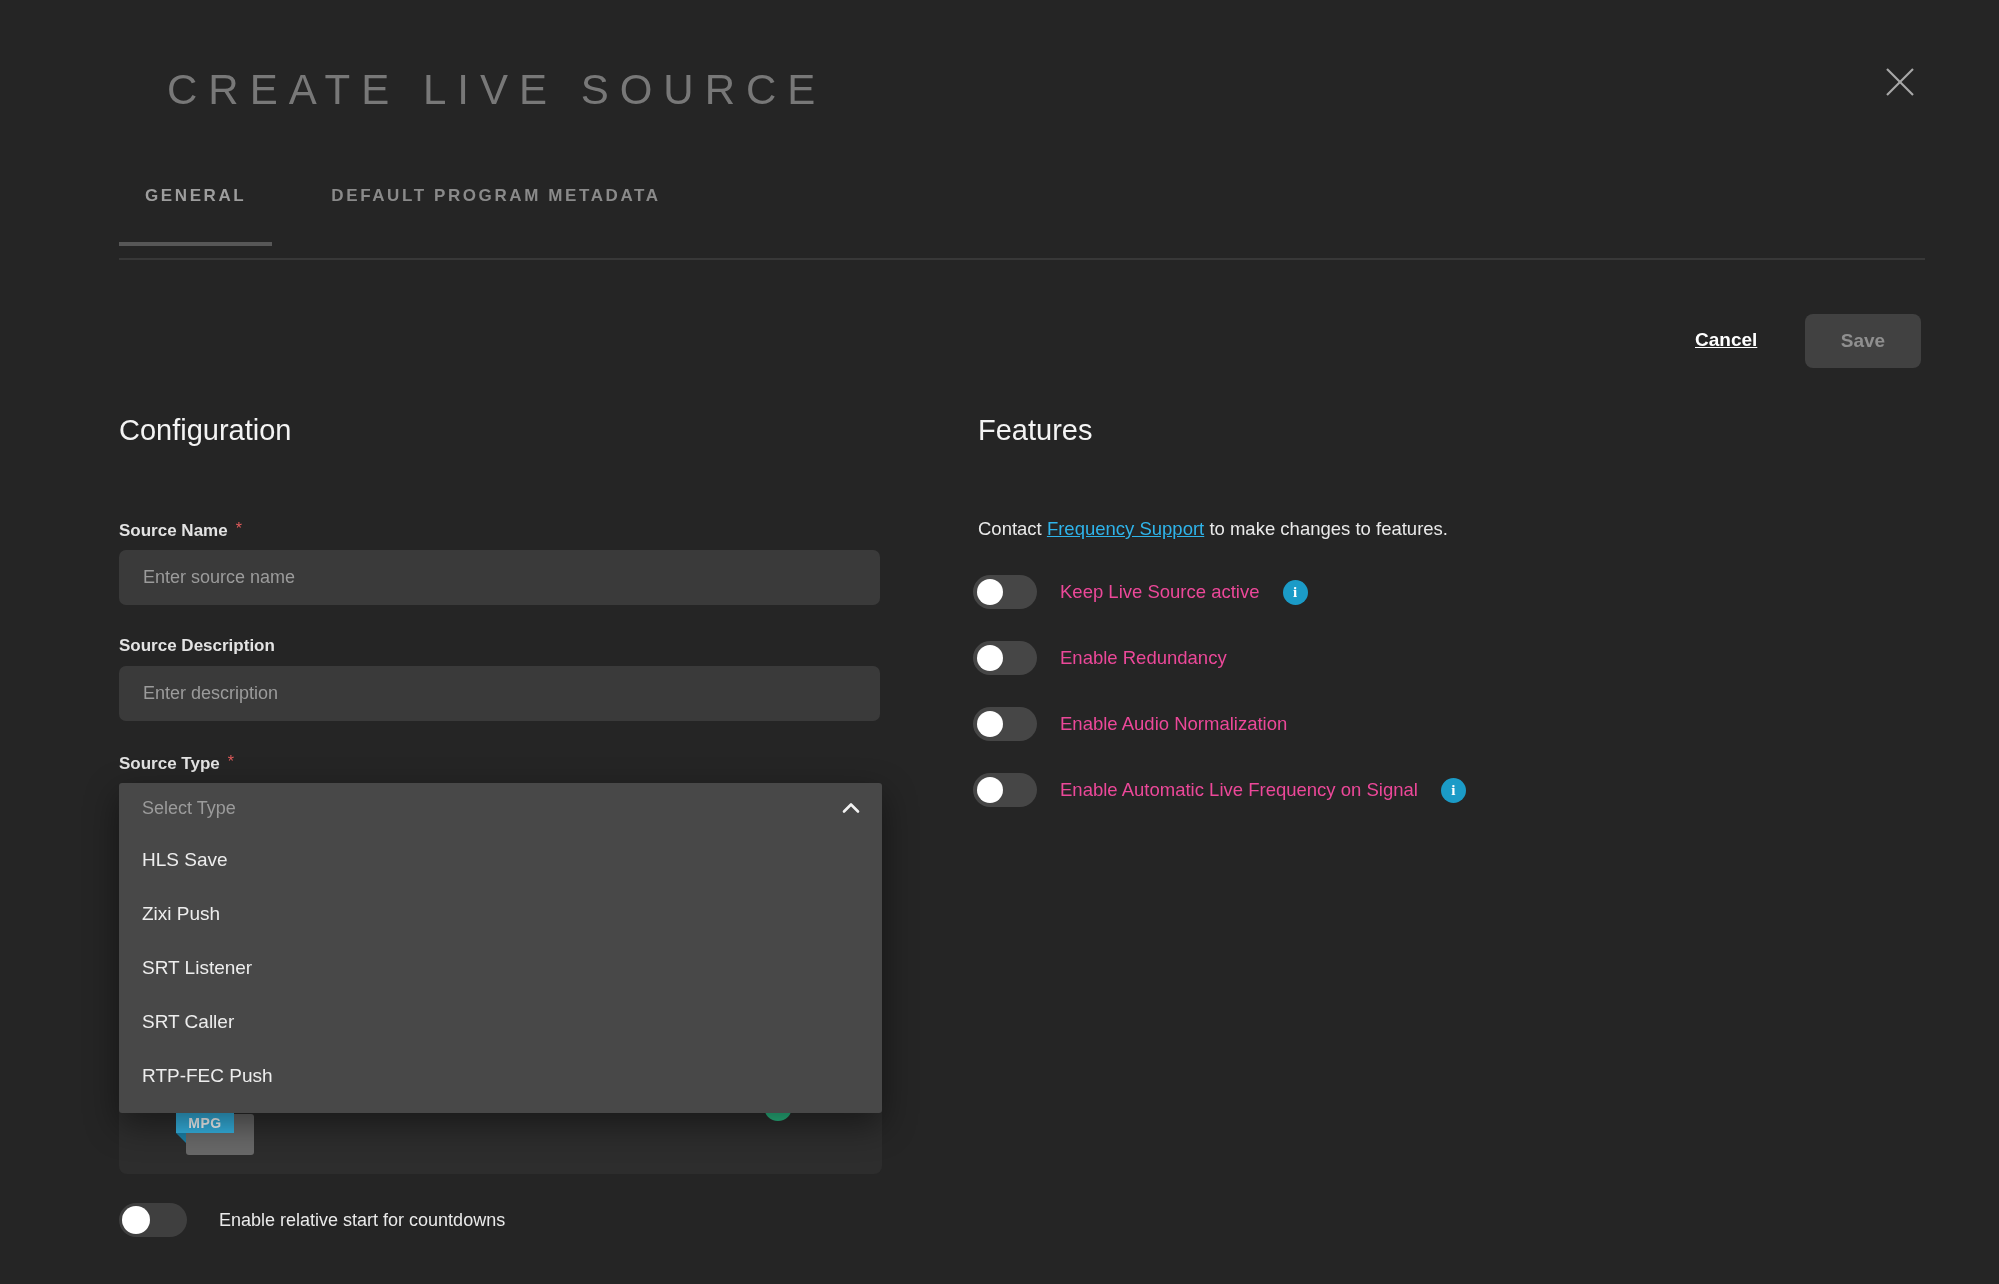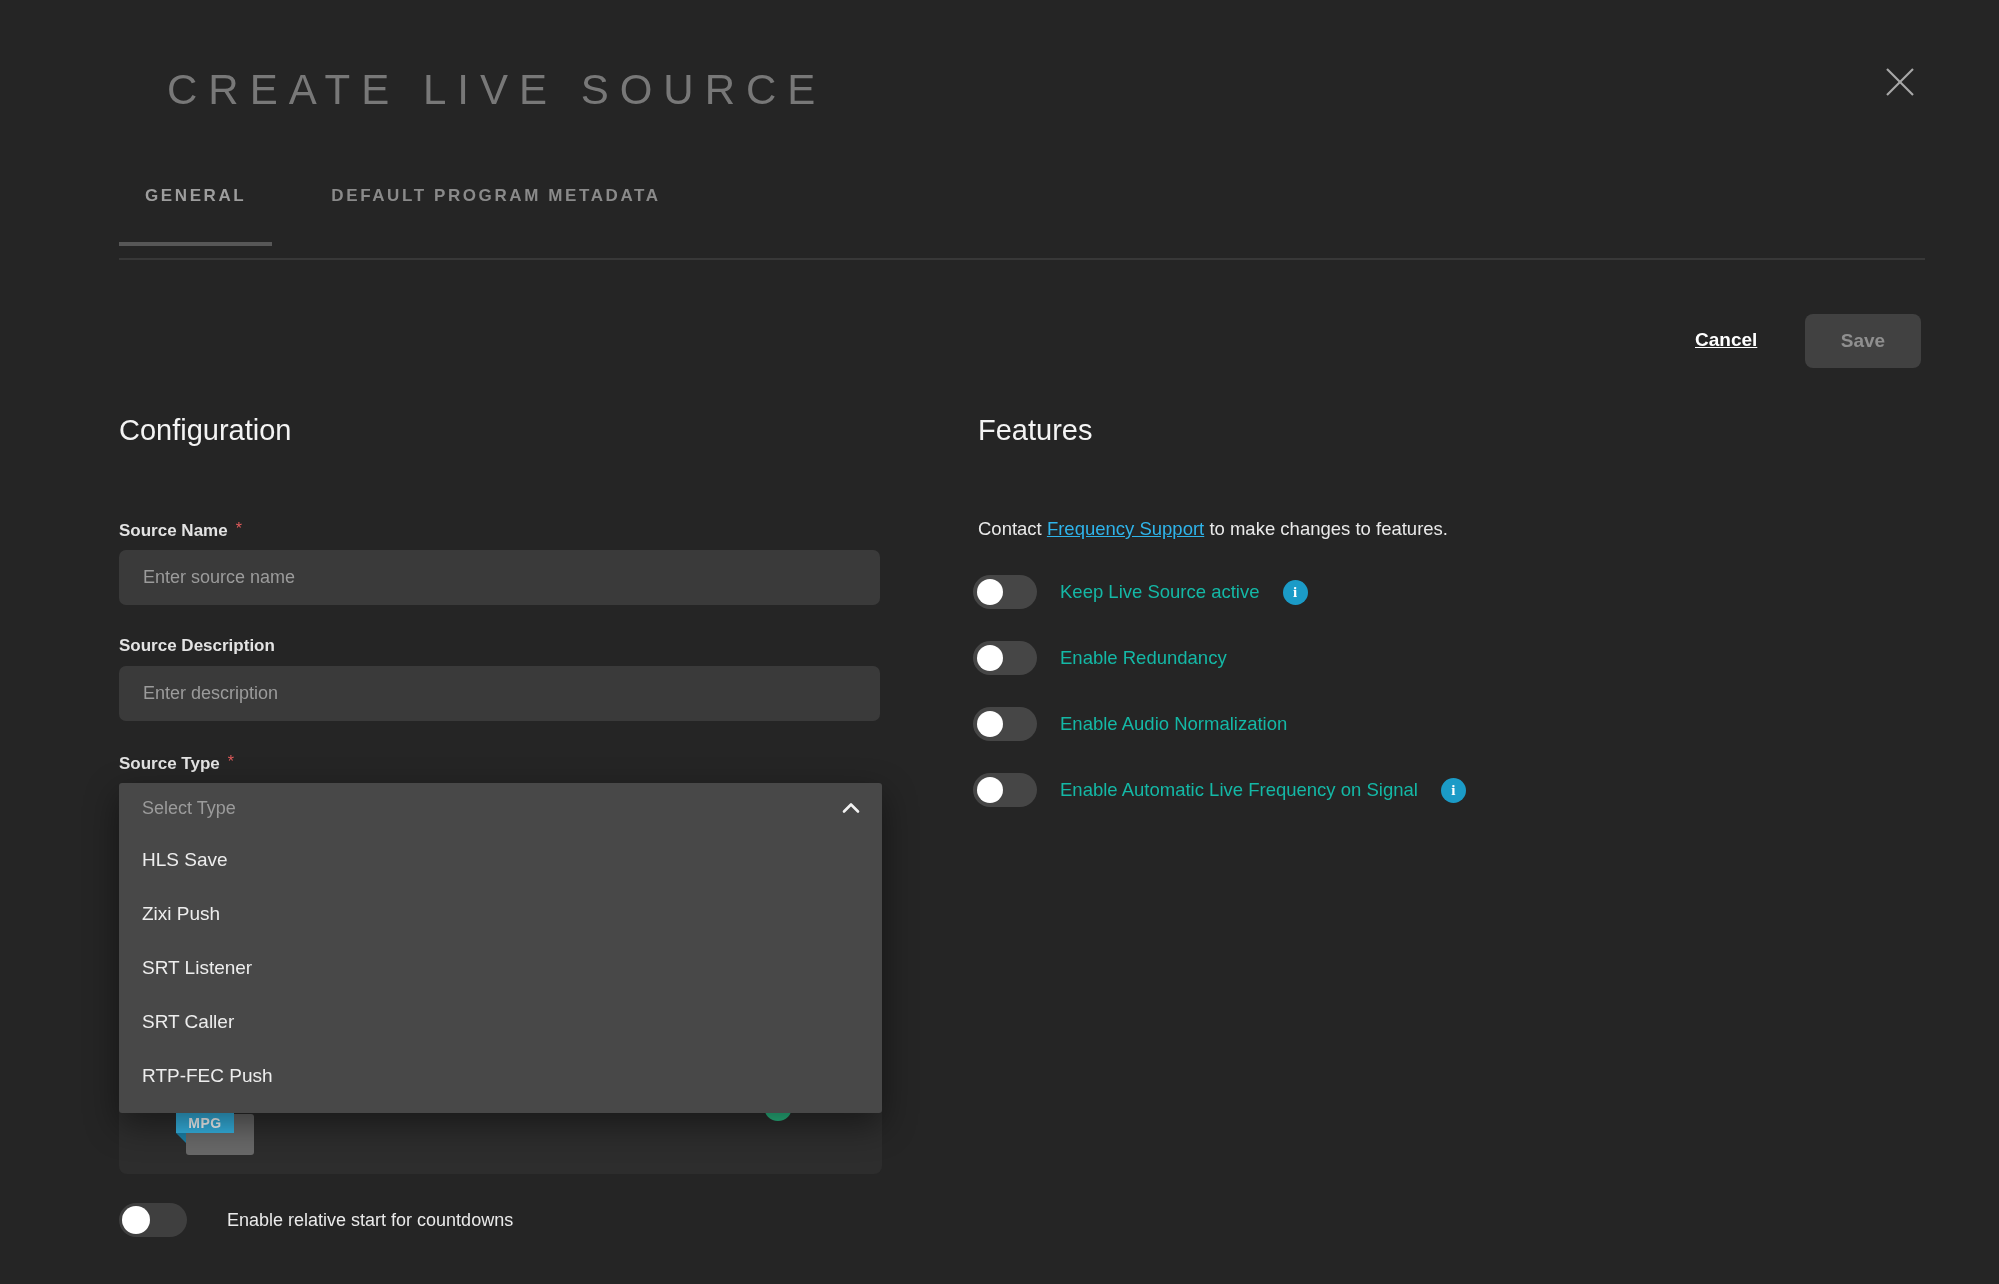--- a/index.html
+++ b/index.html
@@ -98,28 +98,28 @@
     width:64px;height:34px;border-radius:17px;background:#464646;
     position:relative;cursor:pointer;flex:none;
   }
   .toggle .knob{
     position:absolute;left:4px;top:4px;width:26px;height:26px;border-radius:50%;
     background:#ffffff;
   }
   .toggle.large{width:68px;height:34px;background:#3f3f3f;}
   .toggle.large .knob{left:3px;top:3px;width:28px;height:28px;}
 
-  .relstart-row{left:119px;top:1203px;display:flex;align-items:center;gap:40px;}
+  .relstart-row{left:119px;top:1203px;display:flex;align-items:center;gap:32px;}
   .relstart-label{font-size:18px;color:#eaeaea;}
 
   
   .contact-line{left:978px;top:518px;font-size:18.5px;color:#e9e9e9;}
   .contact-link{color:#2fb4ea;text-decoration:underline;cursor:pointer;}
   .feature-row{left:973px;display:flex;align-items:center;gap:23px;height:34px;}
-  .feature-label{font-size:18.5px;color:#14b8a6;white-space:nowrap;}
+  .feature-label{font-size:18.5px;color:#ec4899;white-space:nowrap;}
   .info-icon{
     width:25px;height:25px;border-radius:50%;background:#1b9bc7;flex:none;
     display:flex;align-items:center;justify-content:center;
     color:#ffffff;font-size:15px;font-weight:700;cursor:pointer;
     font-family:"Liberation Serif", serif;
   }
 </style>
 </head>
 <body>
 

